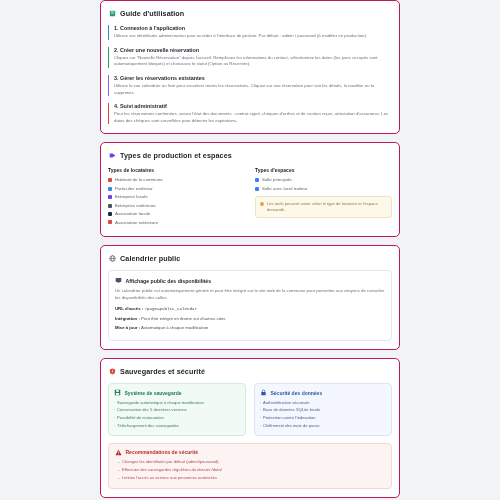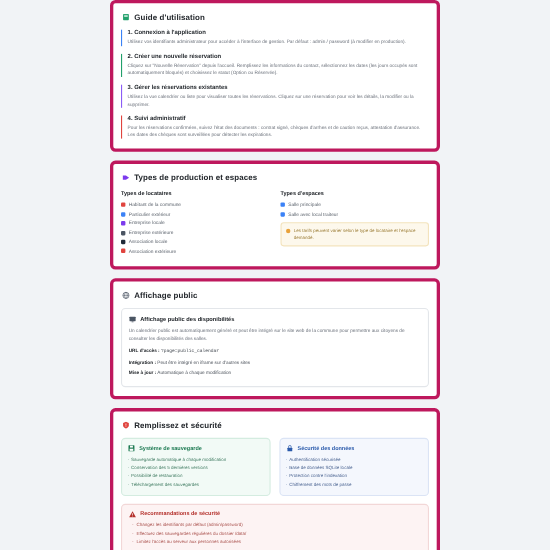--- a/index.html
+++ b/index.html
@@ -11,21 +11,21 @@
     overflow: hidden;
   }
   .page {
     width: 500px; height: 500px;
     padding: 0 100px;
     background: #f1f3f6;
     overflow: hidden;
   }
   .card {
     background: #ffffff;
-    border: 3px solid #be185d;
+    border: 1px solid #be185d;
     border-radius: 5px;
     margin-bottom: 8px;
     padding: 8px 7px 8px 7px;
   }
   .card-header {
     display: flex;
     align-items: center;
     gap: 4px;
     margin-bottom: 7px;
     padding-left: 1px;
@@ -248,21 +248,21 @@
     </div>
   </div>
 
   <div class="card">
     <div class="card-header">
       <svg class="hicon" viewBox="0 0 16 16">
         <circle cx="8" cy="8" r="6.4" fill="none" stroke="#374151" stroke-width="1.3"></circle>
         <ellipse cx="8" cy="8" rx="2.8" ry="6.4" fill="none" stroke="#374151" stroke-width="1.1"></ellipse>
         <line x1="1.7" y1="8" x2="14.3" y2="8" stroke="#374151" stroke-width="1.1"></line>
       </svg>
-      <span class="card-title">Affichage public</span>
+      <span class="card-title">Calendrier public</span>
     </div>
 
     <div class="panel">
       <div class="panel-title">
         <svg class="hicon" viewBox="0 0 16 16">
           <rect x="1.6" y="2.4" width="12.8" height="9" rx="1" fill="#4b5563"></rect>
           <rect x="6" y="12" width="4" height="1.6" fill="#4b5563"></rect>
         </svg>
         <span>Affichage public des disponibilités</span>
       </div>
@@ -283,21 +283,21 @@
     </div>
   </div>
 
   <div class="card">
     <div class="card-header">
       <svg class="hicon" viewBox="0 0 16 16">
         <path d="M8 1 L14 3.4 V8 C14 11.4 11.4 13.8 8 15 C4.6 13.8 2 11.4 2 8 V3.4 Z" fill="#e0443e"></path>
         <rect x="7.3" y="4.6" width="1.4" height="4.4" fill="#ffffff"></rect>
         <rect x="7.3" y="10.1" width="1.4" height="1.4" fill="#ffffff"></rect>
       </svg>
-      <span class="card-title">Remplissez et sécurité</span>
+      <span class="card-title">Sauvegardes et sécurité</span>
     </div>
 
     <div class="sec-cols">
       <div class="sec-box green">
         <div class="sec-head">
           <svg class="hicon" viewBox="0 0 16 16">
             <rect x="1.8" y="1.8" width="12.4" height="12.4" rx="1.2" fill="#1d7a52"></rect>
             <rect x="5" y="2.6" width="6" height="4" fill="#ffffff"></rect>
             <rect x="4.2" y="9" width="7.6" height="4.4" fill="#ffffff"></rect>
           </svg>

